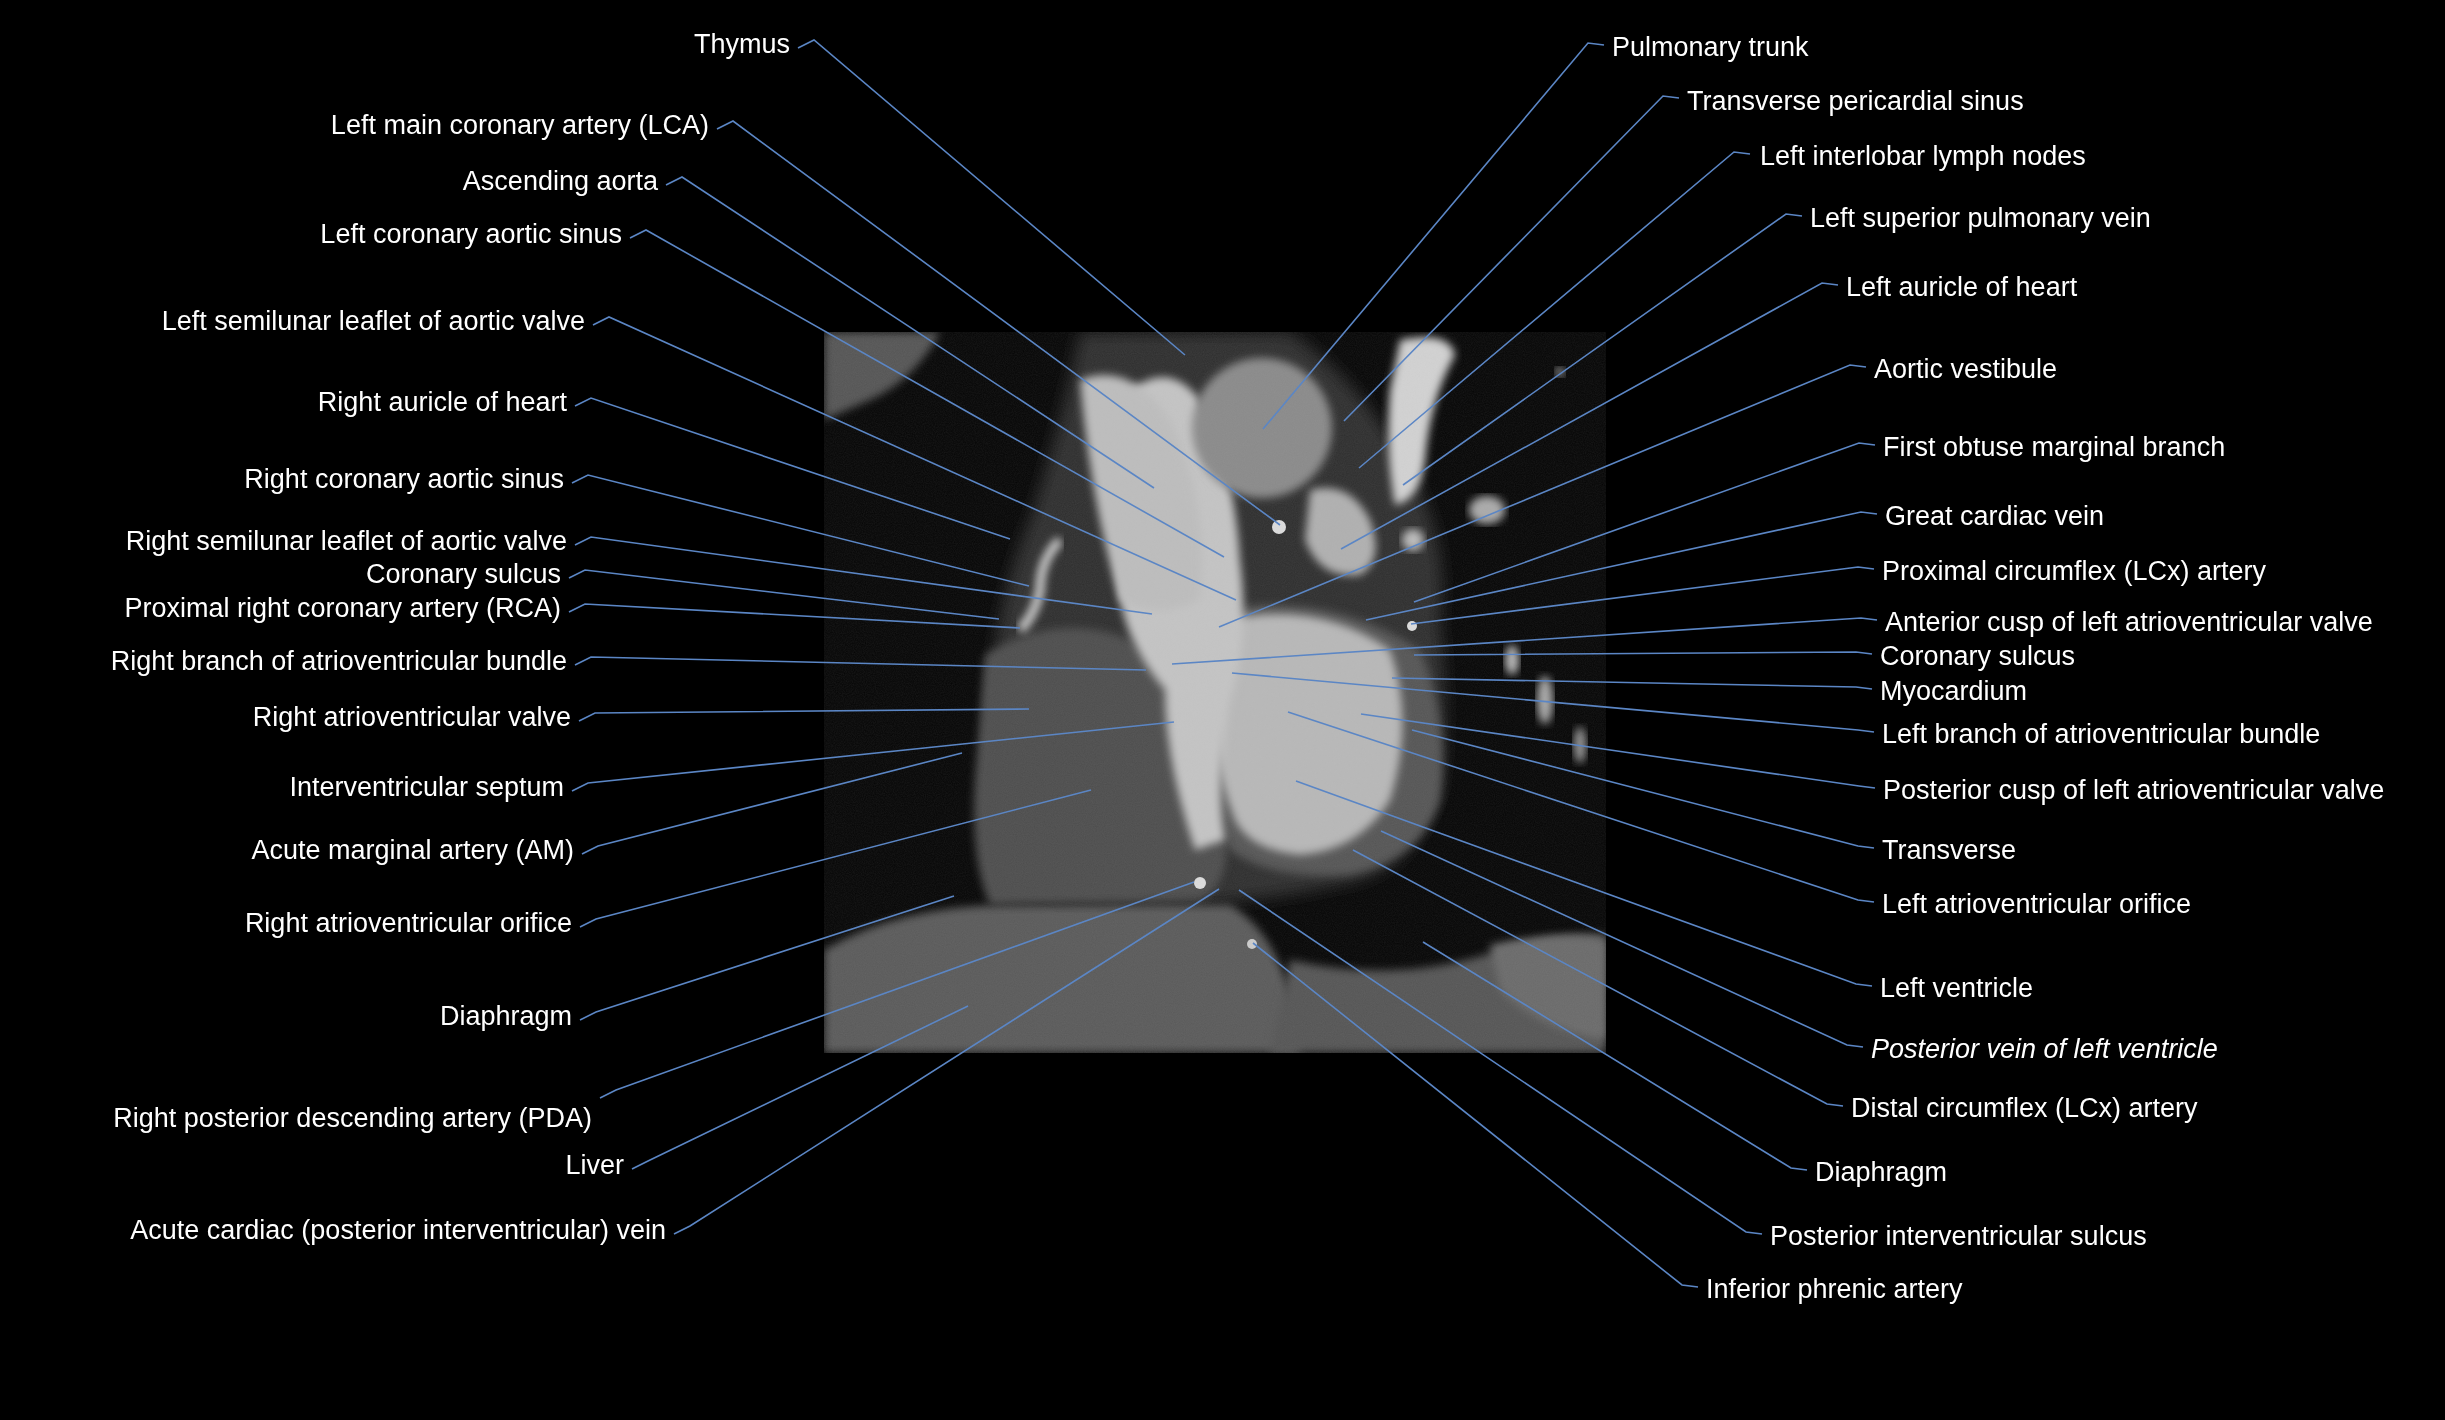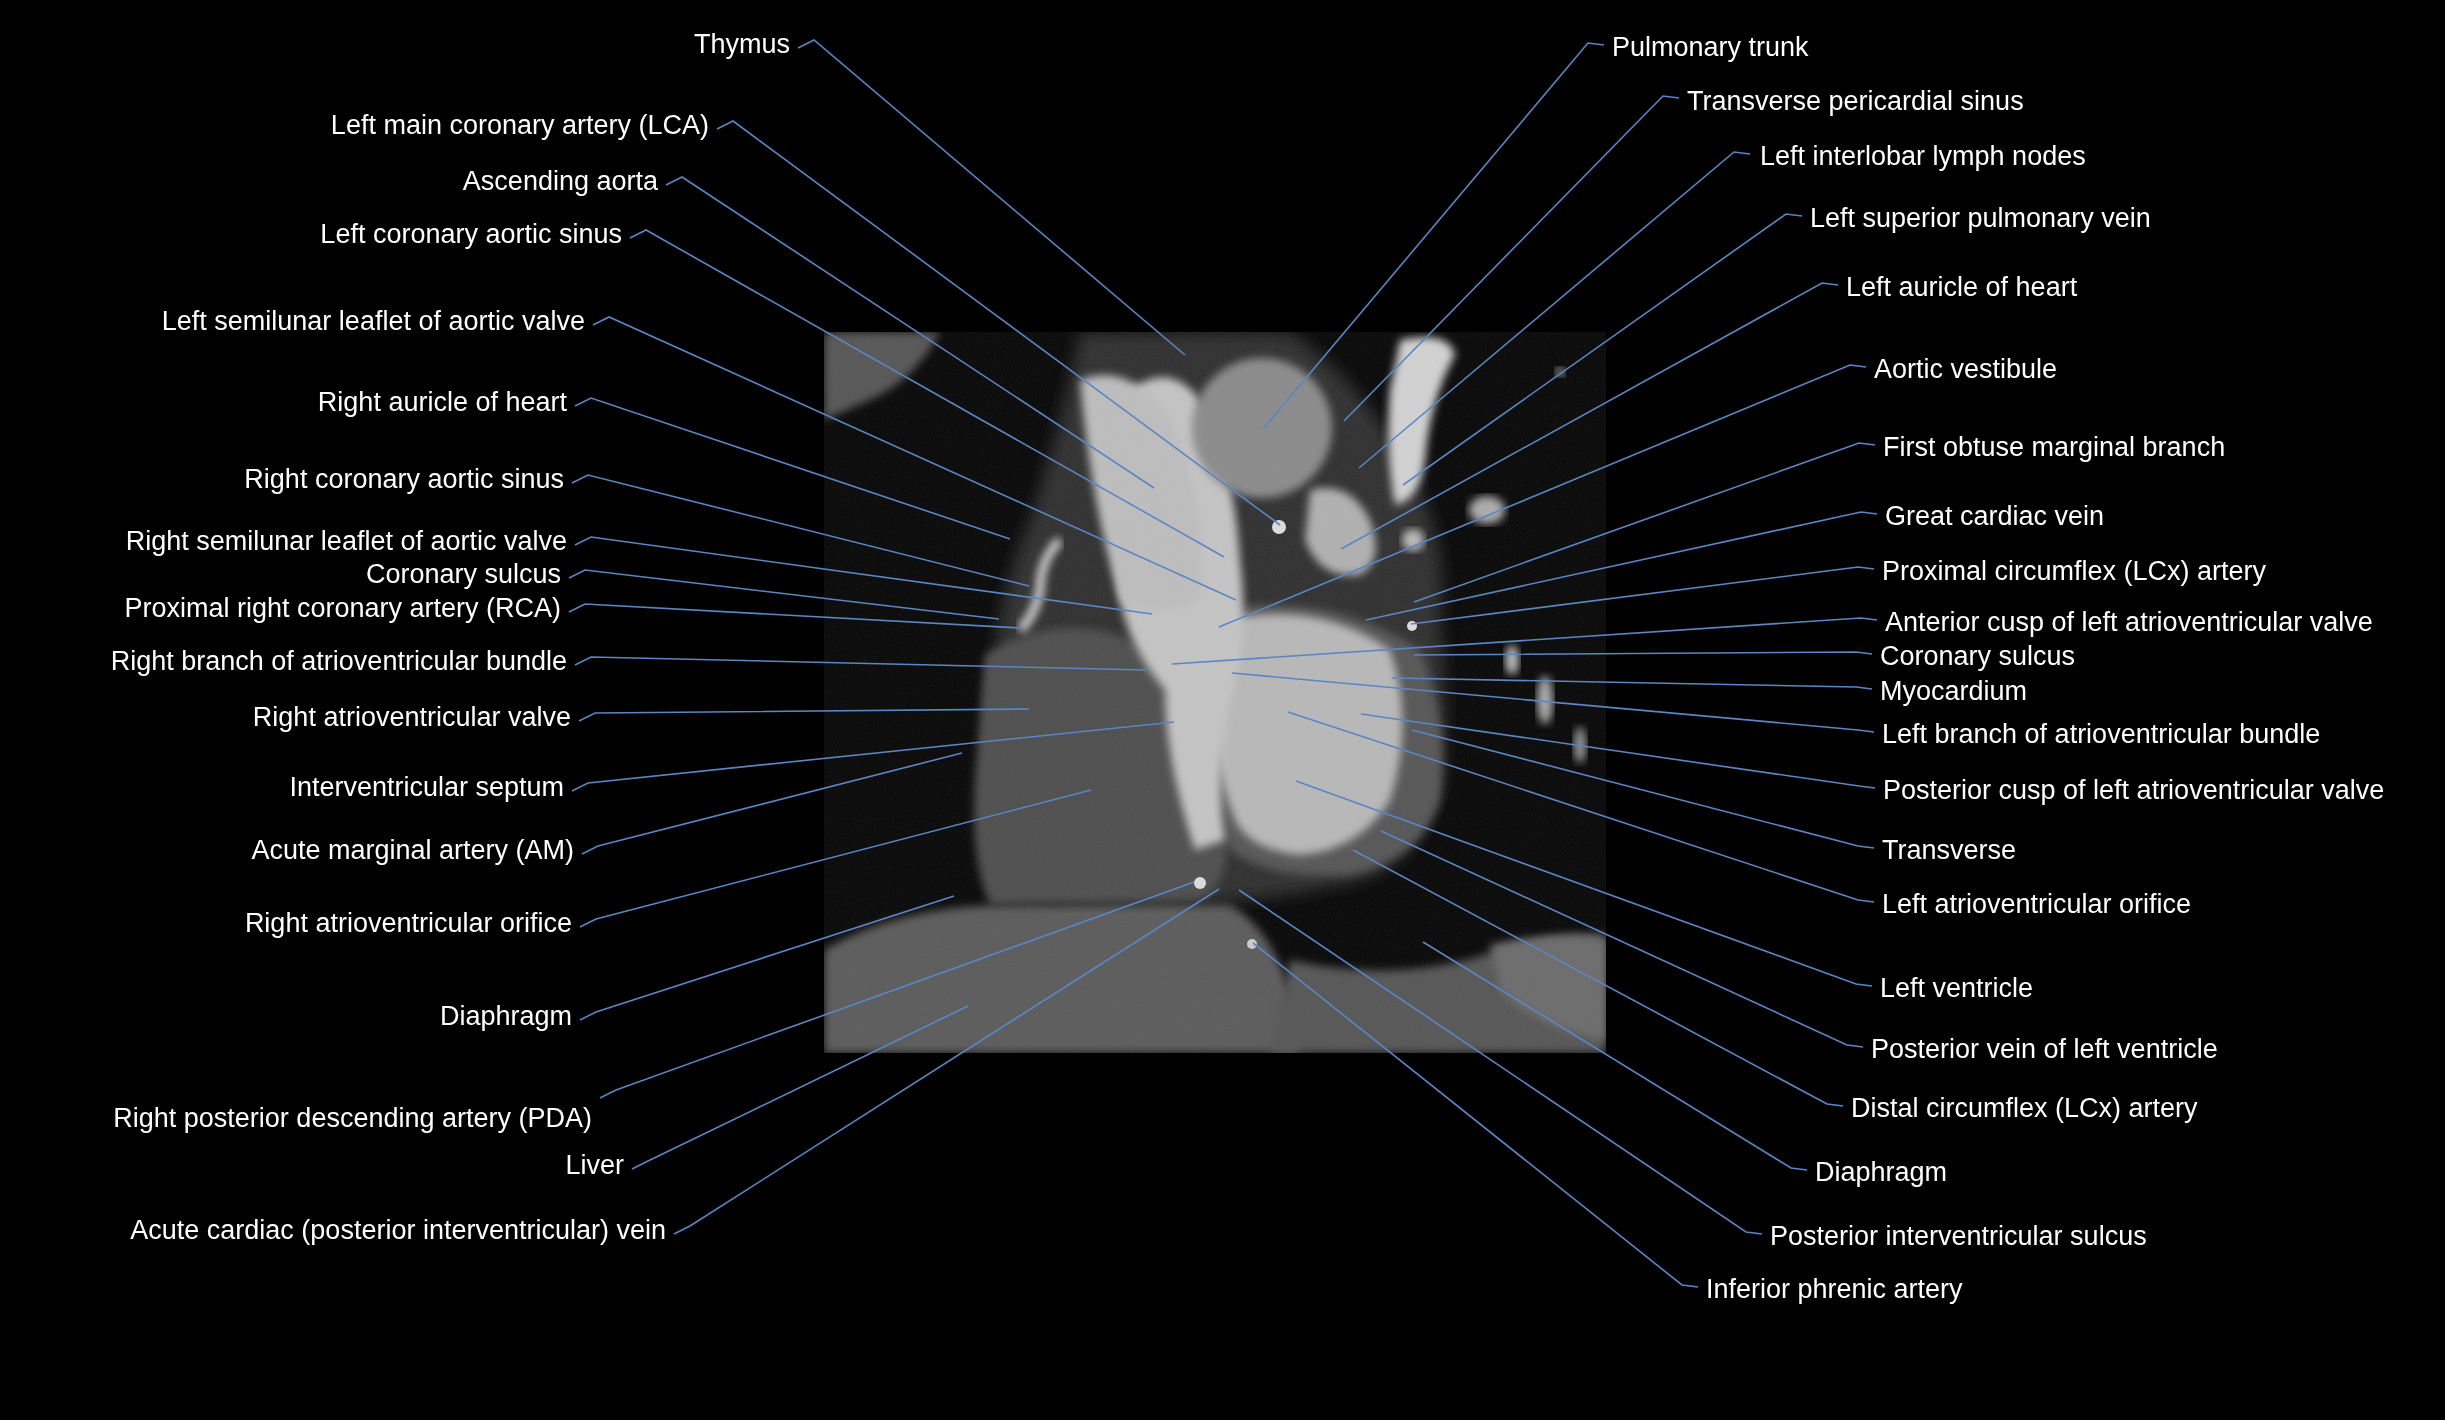--- a/index.html
+++ b/index.html
@@ -150,19 +150,19 @@
       <div class="lbl right" style="left: 1885px; top: 516px;">Great cardiac vein</div>
       <div class="lbl right" style="left: 1882px; top: 571px;">Proximal circumflex (LCx) artery</div>
       <div class="lbl right" style="left: 1885px; top: 622px;">Anterior cusp of left atrioventricular valve</div>
       <div class="lbl right" style="left: 1880px; top: 656px;">Coronary sulcus</div>
       <div class="lbl right" style="left: 1880px; top: 691px;">Myocardium</div>
       <div class="lbl right" style="left: 1882px; top: 734px;">Left branch of atrioventricular bundle</div>
       <div class="lbl right" style="left: 1883px; top: 790px;">Posterior cusp of left atrioventricular valve</div>
       <div class="lbl right" style="left: 1882px; top: 850px;">Transverse</div>
       <div class="lbl right" style="left: 1882px; top: 904px;">Left atrioventricular orifice</div>
       <div class="lbl right" style="left: 1880px; top: 988px;">Left ventricle</div>
-      <div class="lbl right" style="left: 1871px; top: 1049px;">Posterior vein of left ventricle</div>
+      <div class="lbl right" style="left: 1871px; top: 1049px; font-style: italic;">Posterior vein of left ventricle</div>
       <div class="lbl right" style="left: 1851px; top: 1108px;">Distal circumflex (LCx) artery</div>
       <div class="lbl right" style="left: 1815px; top: 1172px;">Diaphragm</div>
       <div class="lbl right" style="left: 1770px; top: 1236px;">Posterior interventricular sulcus</div>
       <div class="lbl right" style="left: 1706px; top: 1289px;">Inferior phrenic artery</div>
     </div>
 </div>
 
 </body></html>

